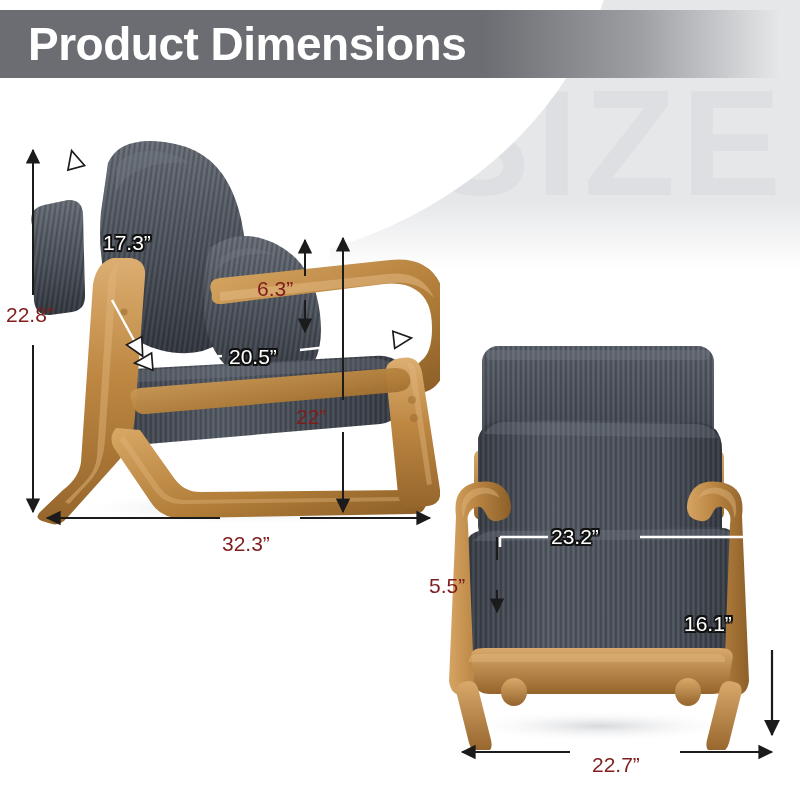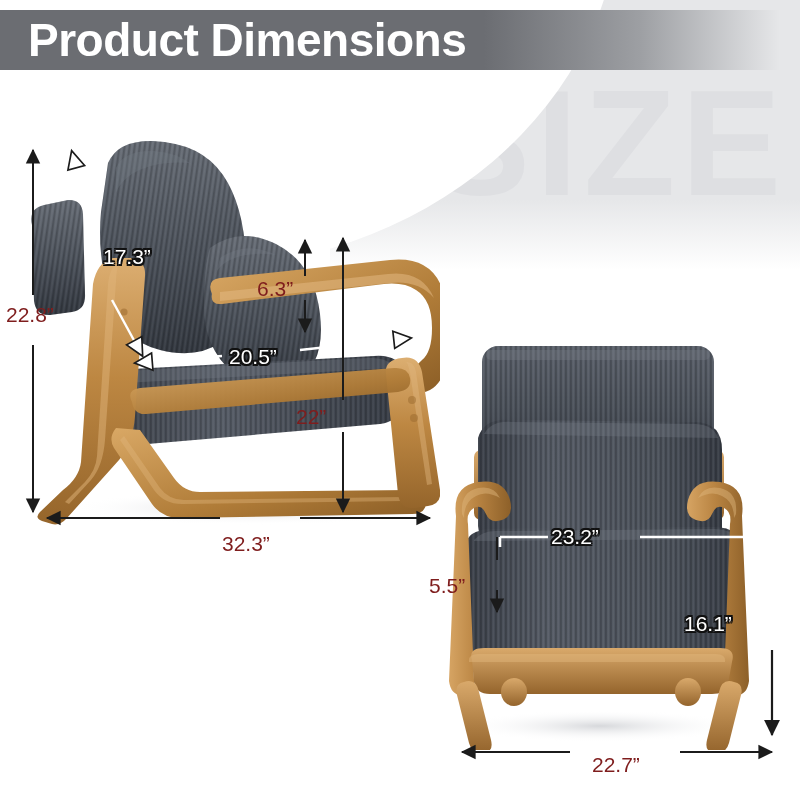--- a/index.html
+++ b/index.html
@@ -41,21 +41,21 @@
     color:#dedfe2;
     line-height:1;
     z-index:2;
     user-select:none;
     white-space:nowrap;
   }
 
   
   .banner {
     position:absolute; left:0; top:10px;
-    width:780px; height:60px;
+    width:780px; height:68px;
     background:linear-gradient(to right,#6b6d72 0%,#6b6d72 62%,#9d9fa3 82%,rgba(230,231,233,0) 100%);
     z-index:5;
     display:flex; align-items:center;
   }
   .banner-title {
     color:#ffffff;
     font-size:46px;
     font-weight:bold;
     letter-spacing:-0.5px;
     padding-left:28px;
@@ -362,21 +362,21 @@
     </g>
 
     <g>
       <line x1="462" y1="752" x2="570" y2="752" stroke="#1b1b1b" stroke-width="2" marker-start="url(#arwDs)"></line>
       <line x1="680" y1="752" x2="772" y2="752" stroke="#1b1b1b" stroke-width="2" marker-end="url(#arwD)"></line>
     </g>
   </svg>
 
   <div class="dim-label" style="left:6px; top:303px;">22.8”</div>
 
-  <div class="dim-label on-dark" style="left:103px; top:245px;">17.3”</div>
+  <div class="dim-label on-dark" style="left:103px; top:231px;">17.3”</div>
 
   <div class="dim-label" style="left:257px; top:277px;">6.3”</div>
 
   <div class="dim-label on-dark" style="left:229px; top:345px;">20.5”</div>
 
   <div class="dim-label" style="left:296px; top:405px;">22”</div>
 
   <div class="dim-label" style="left:222px; top:532px;">32.3”</div>
 
   <div class="dim-label on-dark" style="left:551px; top:525px;">23.2”</div>

